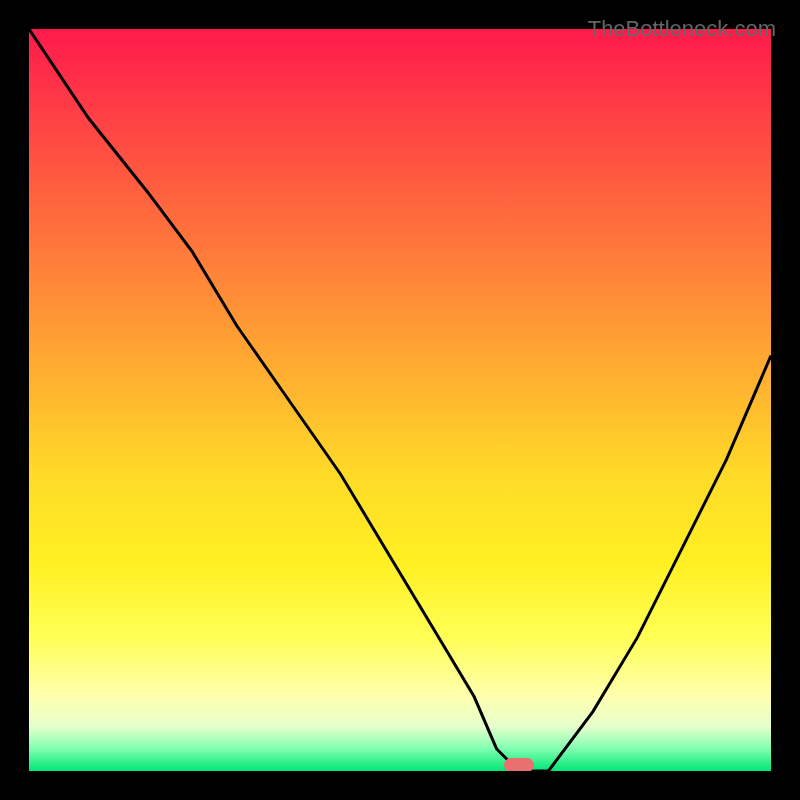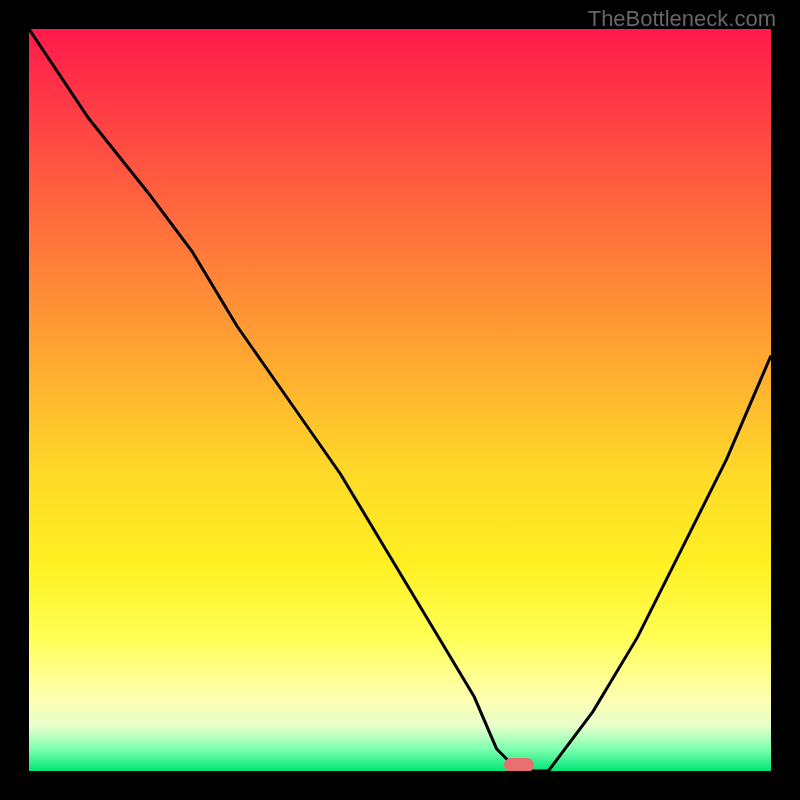--- a/index.html
+++ b/index.html
@@ -6,21 +6,21 @@
     margin: 0;
     padding: 0;
     width: 800px;
     height: 800px;
     background: #000;
     font-family: Arial, Helvetica, sans-serif;
     position: relative;
   }
   .watermark {
     position: absolute;
-    top: 6px;
+    top: 16px;
     right: 24px;
     color: #666;
     font-size: 22px;
     z-index: 10;
   }
   .plot-area {
     position: absolute;
     top: 29px;
     left: 29px;
     width: 742px;

